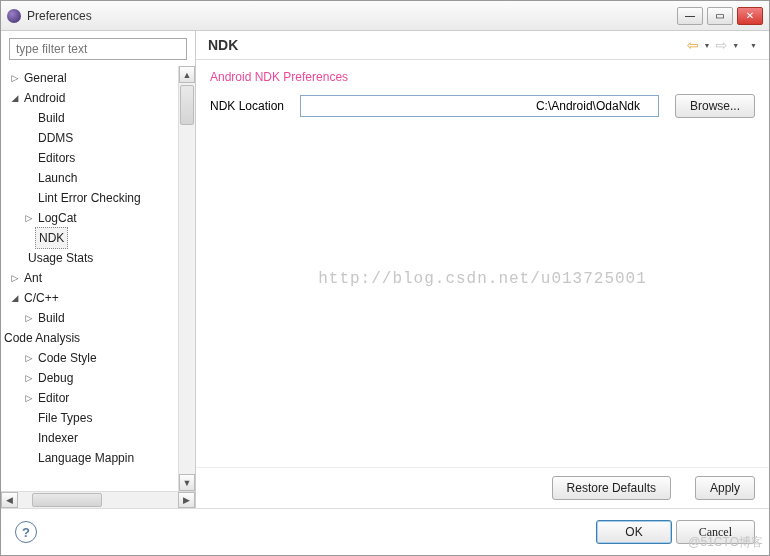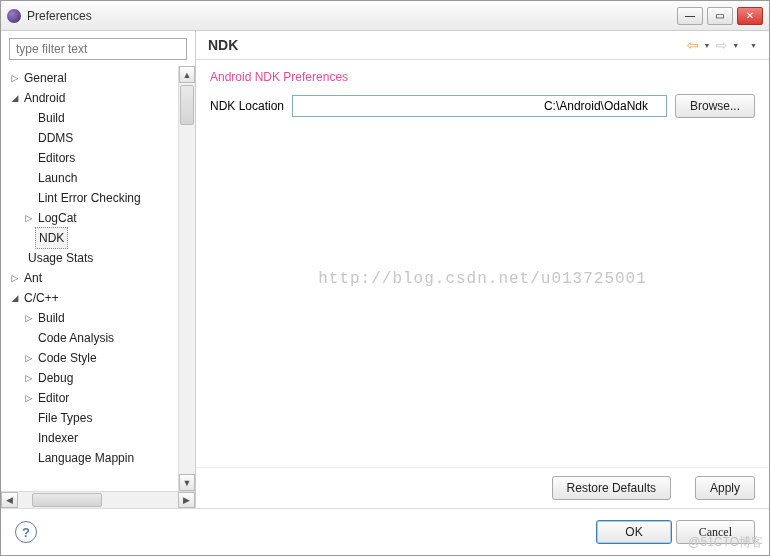--- a/index.html
+++ b/index.html
@@ -32,21 +32,21 @@
 .main { flex: 1; display: flex; flex-direction: column; padding: 0; }
 .main-header { display: flex; align-items: center; padding: 6px 12px 4px 12px; }
 .main-title { font-size: 14px; font-weight: bold; color: #333; flex: 1; }
 .nav-icons { display: flex; gap: 5px; align-items: center; }
 .nav-arrow { font-size: 14px; }
 .nav-tiny { font-size: 7px; color: #555; }
 .back-arrow { color: #e8a33d; }
 .fwd-arrow { color: #c5c5c5; }
 .main-sep { border-bottom: 1px solid #ddd; margin: 2px 0 10px 0; }
 .section-title { padding: 0 14px 10px 14px; color: #ec4899; }
-.form-row { display: flex; align-items: center; padding: 0 14px; gap: 8px; }
+.form-row { display: flex; align-items: center; padding: 0 14px; gap: 16px; }
 .form-row label { white-space: nowrap; }
 .form-row input { flex: 1; height: 22px; padding: 2px 18px; border: 1px solid #8aa8c8; text-align: right; }
 .btn { height: 24px; padding: 0 14px; background: linear-gradient(#fdfdfd,#e6e6e6); border: 1px solid #a9a9a9; border-radius: 3px; color: #222; }
 .main-body { flex: 1; position: relative; }
 .watermark { position: absolute; top: 46%; left: 50%; transform: translate(-50%,-50%); font-family: "SimSun","Courier New",monospace; color: #c6c6c6; font-size: 16px; letter-spacing: 1px; }
 .watermark2 { position: absolute; bottom: 4px; right: 6px; color: #c6c6c6; font-size: 12px; }
 .lower-btn-row { display: flex; justify-content: flex-end; gap: 24px; padding: 8px 14px; border-top: 1px solid #eee; }
 .bottom-bar { height: 46px; display: flex; align-items: center; padding: 0 14px; }
 .help-icon { width: 22px; height: 22px; border: 1.5px solid #5a7aa3; border-radius: 50%; display: flex; align-items: center; justify-content: center; color: #5a7aa3; font-weight: bold; font-size: 13px; }
 .bottom-bar .spacer { flex: 1; }
@@ -138,21 +138,21 @@
                 <span class="label">C/C++</span>
               </div>
             </li>
           <li>
               <div class="row" style="padding-left:22px;">
                 <span class="tw">▷</span>
                 <span class="label">Build</span>
               </div>
             </li>
           <li>
-              <div class="row" style="padding-left:34px;">
+              <div class="row" style="">
                 <span class="label">Code Analysis</span>
               </div>
             </li>
           <li>
               <div class="row" style="padding-left:22px;">
                 <span class="tw">▷</span>
                 <span class="label">Code Style</span>
               </div>
             </li>
           <li>

